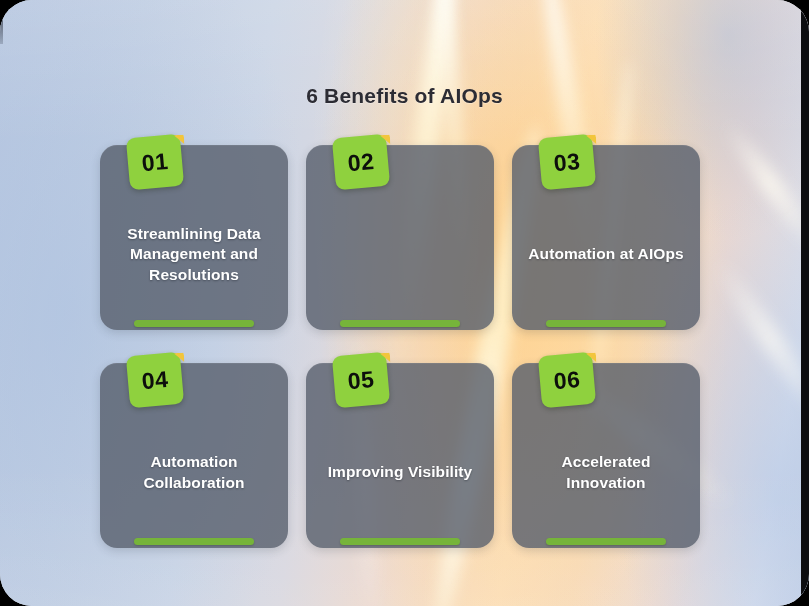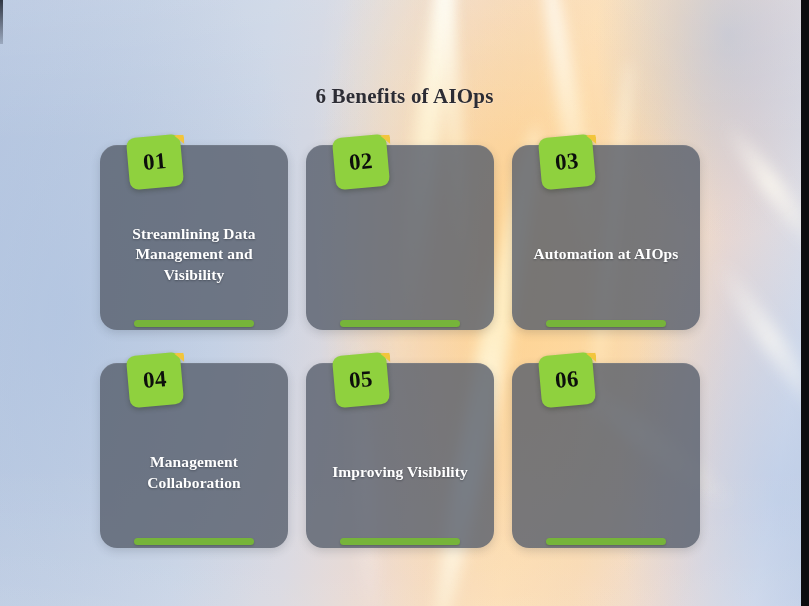--- a/index.html
+++ b/index.html
@@ -5,22 +5,23 @@
   html, body {
     margin: 0;
     padding: 0;
     background: #000;
   }
   #stage {
     position: relative;
     width: 809px;
     height: 606px;
     overflow: hidden;
-    font-family: Liberation Serif, serif;
+    font-family: Liberation Sans, sans-serif;
     background: #d8dfe9;
+    border-radius: 32px;
   }
 
   
   .bg-layer {
     position: absolute;
     inset: 0;
     pointer-events: none;
   }
   .bg-base {
     background:
@@ -218,21 +219,21 @@
 
   <div class="title">6 Benefits of AIOps</div>
 
   <div class="grid">
 
     <div class="card">
       <div class="badge">
         <span class="badge-num">01</span>
       </div>
       <div class="card-inner">
-        <span class="card-text">Streamlining Data Management and Visibility</span>
+        <span class="card-text">Streamlining Data Management and Resolutions</span>
       </div>
       <div class="bar"></div>
     </div>
 
     <div class="card">
       <div class="badge">
         <span class="badge-num">02</span>
       </div>
       <div class="bar"></div>
     </div>
@@ -245,38 +246,41 @@
         <span class="card-text">Automation at AIOps</span>
       </div>
       <div class="bar"></div>
     </div>
 
     <div class="card">
       <div class="badge">
         <span class="badge-num">04</span>
       </div>
       <div class="card-inner">
-        <span class="card-text">Management Collaboration</span>
+        <span class="card-text">Automation Collaboration</span>
       </div>
       <div class="bar"></div>
     </div>
 
     <div class="card">
       <div class="badge">
         <span class="badge-num">05</span>
       </div>
       <div class="card-inner">
         <span class="card-text">Improving Visibility</span>
       </div>
       <div class="bar"></div>
     </div>
 
     <div class="card">
       <div class="badge">
         <span class="badge-num">06</span>
+      </div>
+      <div class="card-inner">
+        <span class="card-text">Accelerated Innovation</span>
       </div>
       <div class="bar"></div>
     </div>
 
   </div>
 
   <div class="edge-left"></div>
   <div class="edge-right"></div>
 </div>
 

